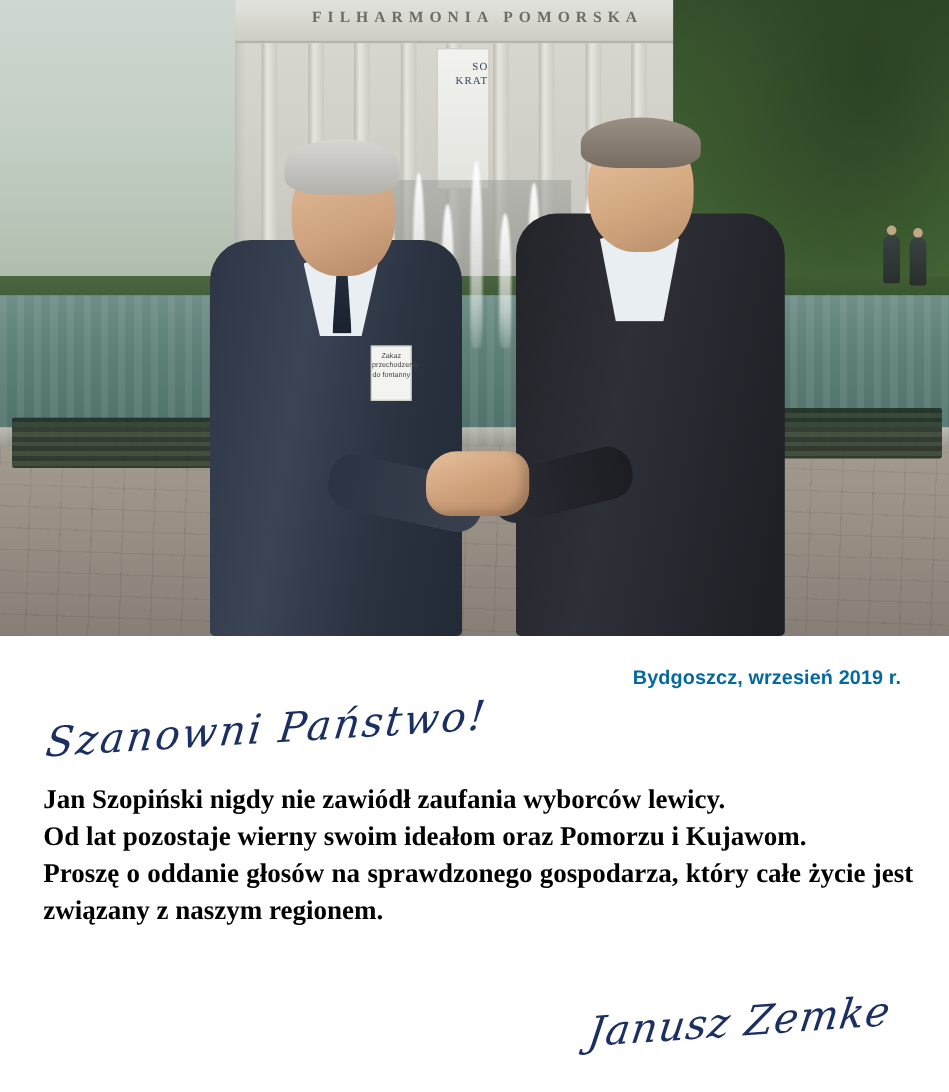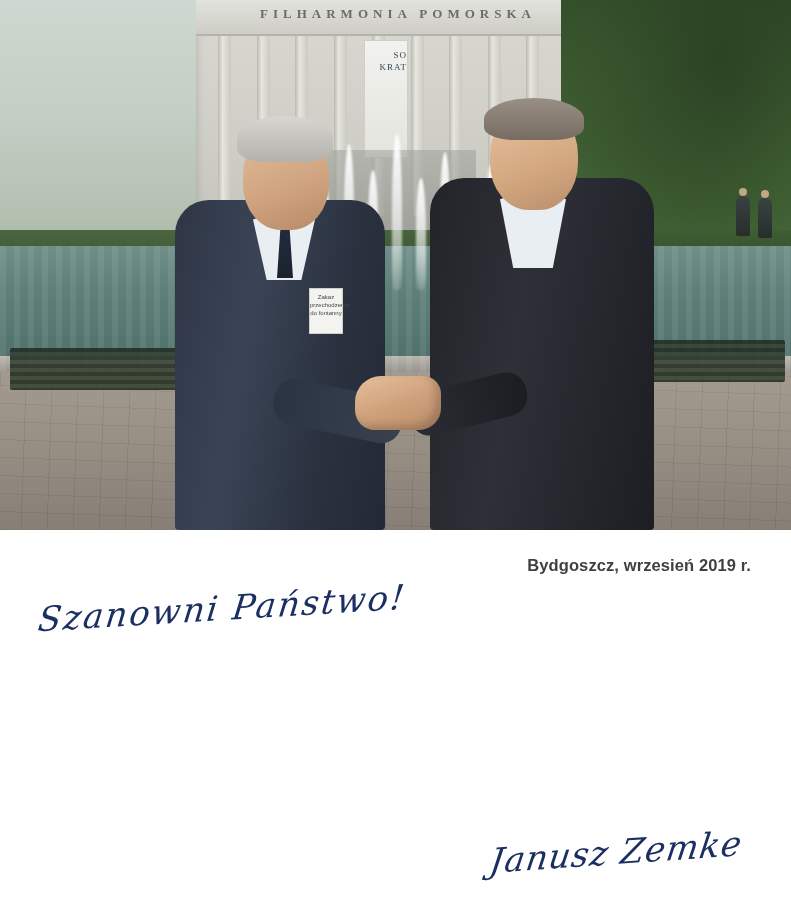--- a/index.html
+++ b/index.html
@@ -292,21 +292,21 @@
     background: #ffffff;
     box-sizing: border-box;
   }
 
   .place-date {
     position: absolute;
     right: 40px;
     top: 26px;
     font-size: 16.5px;
     font-weight: bold;
-    color: #404040;
+    color: #0369a1;
     letter-spacing: .1px;
   }
 
   .salutation {
     position: absolute;
     left: 38px;
     top: 58px;
     font-family: "DejaVu Serif", serif;
     font-style: italic;
     font-size: 34px;
@@ -424,18 +424,23 @@
 
     </div>
   </div>
 
   <div class="text-area">
 
     <div class="place-date">Bydgoszcz, wrzesień 2019 r.</div>
 
     <div class="salutation">Szanowni Państwo!</div>
 
+    <div class="body-copy">
+      <p>Jan Szopiński nigdy nie zawiódł zaufania wyborców lewicy.</p>
+      <p>Od lat pozostaje wierny swoim ideałom oraz Pomorzu i Kujawom.</p>
+      <p class="justify">Proszę o oddanie głosów na sprawdzonego gospodarza, który całe życie jest związany z naszym regionem.</p>
+    </div>
 
     <div class="signature">Janusz Zemke</div>
 
   </div>
 
 </div>
 
 </body></html>

